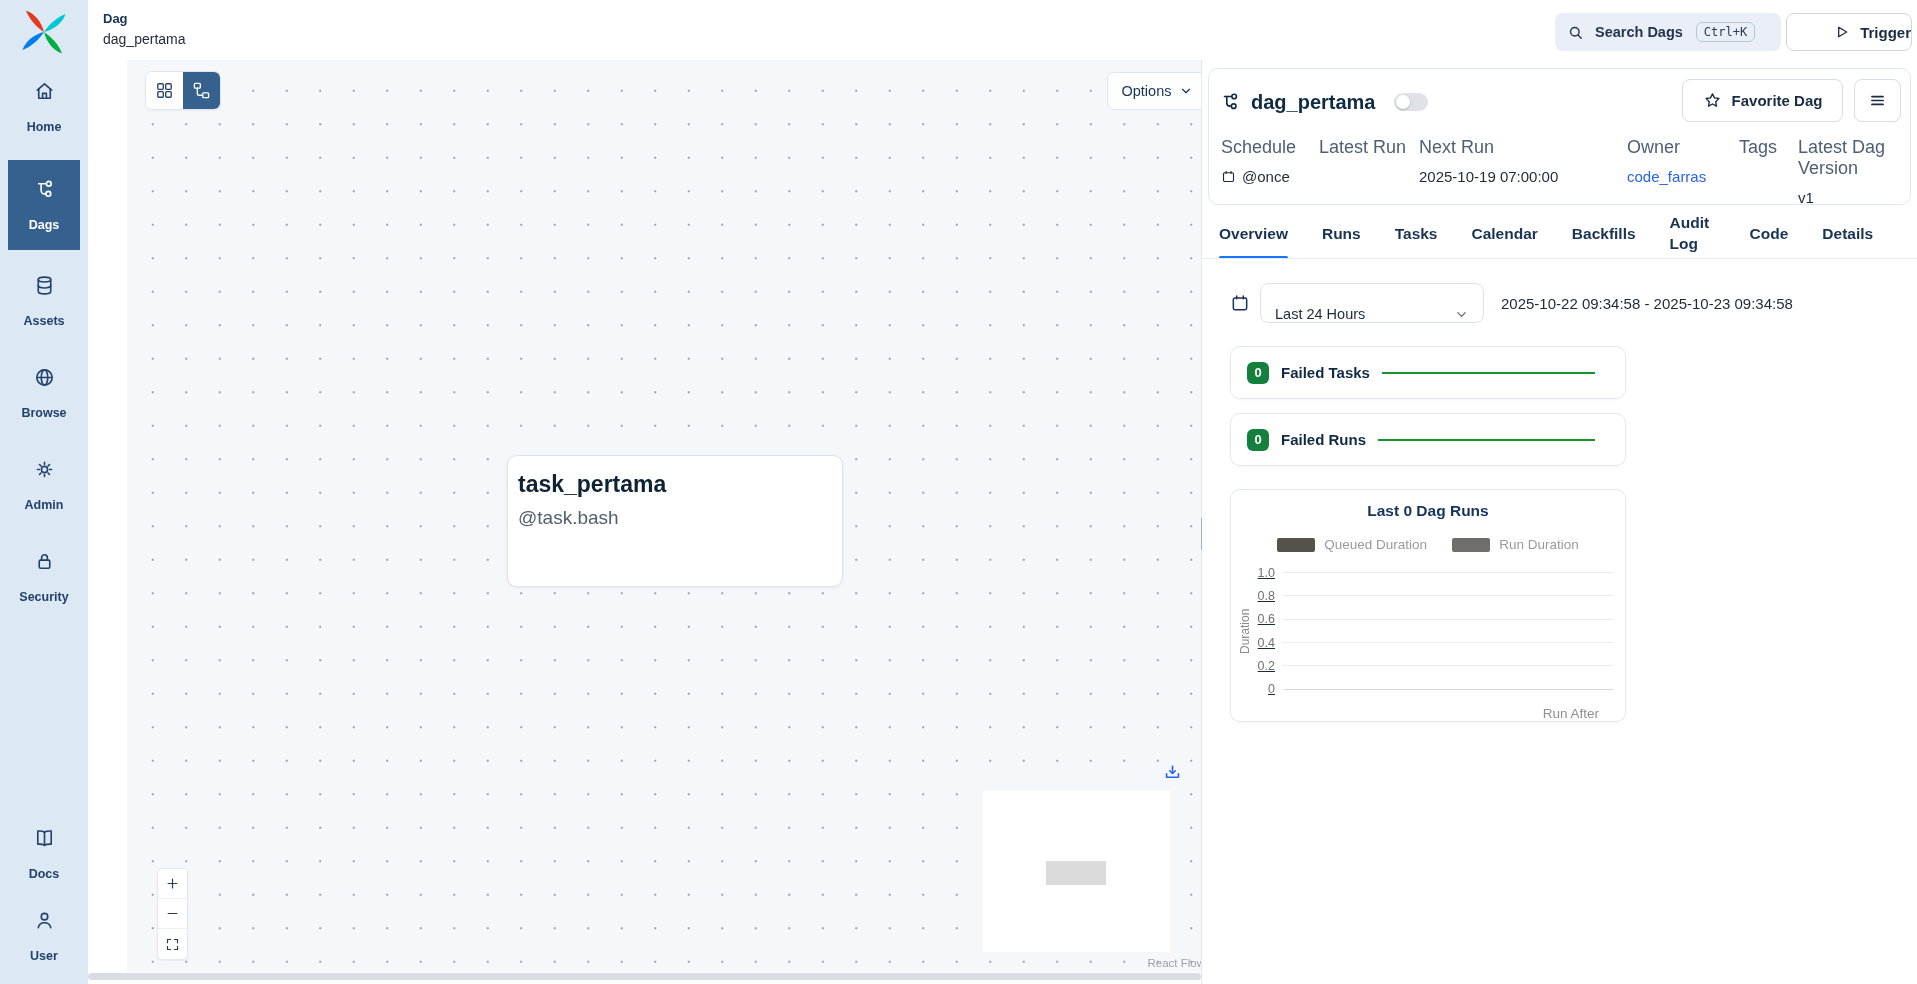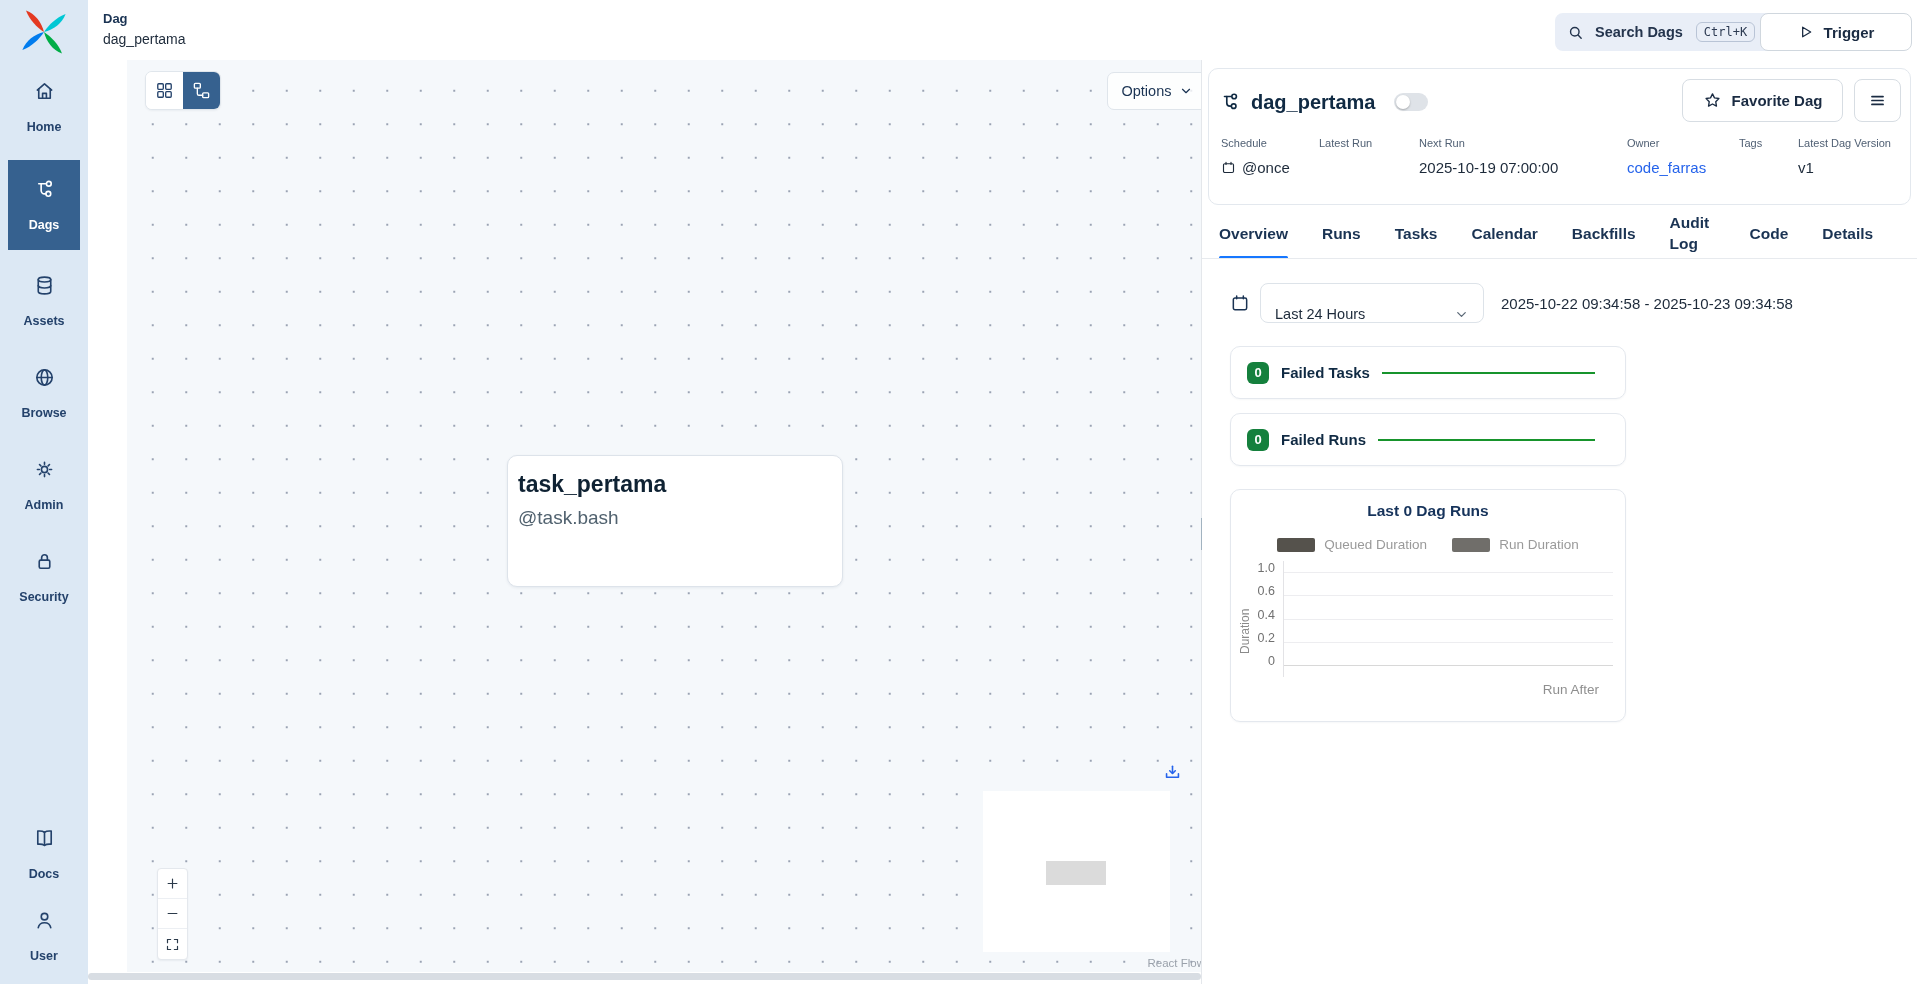--- a/index.html
+++ b/index.html
@@ -26,23 +26,23 @@
   .crumb .bc { font-size:13px; font-weight:700; color:#1a3353; }
   .crumb .dn { font-size:14px; color:#1d2a3a; margin-top:5px; }
   .searchbox { position:absolute; right:136px; top:13px; width:226px; height:38px;
     background:#e9eef7; border-radius:8px; display:flex; align-items:center; gap:11px;
     padding:0 12px; cursor:pointer; }
   .searchbox svg { width:17px; height:17px; stroke:#24344d; fill:none; stroke-width:2;
     stroke-linecap:round; }
   .searchbox .st { font-size:14.5px; font-weight:600; color:#24344d; }
   .kbd { font-family:"DejaVu Sans Mono", monospace; font-size:12px; color:#2c3a52;
     border:1px solid #b9c4d6; border-radius:6px; padding:2px 7px; margin-left:2px; }
-  .trigger { position:absolute; right:5px; top:13px; width:152px; height:38px; background:#fff;
+  .trigger { position:absolute; right:5px; top:13px; width:126px; height:38px; background:#fff;
     border:1px solid #d0d7de; border-radius:8px; display:flex; align-items:center;
-    justify-content:center; gap:10px; cursor:pointer; }
+    justify-content:flex-end; gap:10px; cursor:pointer; }
   .trigger svg { width:16px; height:16px; stroke:#1a2b42; fill:none; stroke-width:1.9;
     stroke-linejoin:round; }
   .trigger .tt { font-size:15px; font-weight:600; color:#1a2b42; }
 
   
   .canvas { position:absolute; left:88px; top:60px; width:1113px; height:912px;
     background-color:#f5f8fb;
     background-image:radial-gradient(#9aa3b3 1.1px, transparent 1.2px);
     background-size:33.5px 33.5px; background-position:9px 14px;margin-left:39px; }
   .viewtoggle { position:absolute; left:18px; top:11px; display:flex; background:#fff;
@@ -110,21 +110,21 @@
     align-items:center; justify-content:center; gap:10px; cursor:pointer; }
   .favbtn svg { width:19px; height:19px; stroke:#1a2b42; fill:none; stroke-width:1.7;
     stroke-linejoin:round; }
   .favbtn .ft { font-size:15px; font-weight:600; color:#1a2b42; }
   .menubtn { position:absolute; left:645px; top:10px; width:47px; height:43px;
     border:1px solid #d7dde3; border-radius:8px; background:#fff; display:flex;
     align-items:center; justify-content:center; cursor:pointer; }
   .menubtn svg { width:19px; height:19px; stroke:#1a2b42; fill:none; stroke-width:2.2;
     stroke-linecap:round; }
   .fields { display:flex; margin-top:14px; padding-left:2px; }
-  .field .fl { font-size:11px; color:#4f5f73; }
+  .field .fl { font-size:18px; color:#4f5f73; }
   .field .fv { font-size:15px; color:#1d2a3a; margin-top:9px; display:flex;
     align-items:center; gap:6px; min-height:18px; }
   .field .fv svg { width:15px; height:15px; stroke:#1d2a3a; fill:none; stroke-width:1.8;
     stroke-linecap:round; }
   .field .fv.link { color:#2563eb; cursor:pointer; }
   .f-schedule{width:98px;} .f-latest{width:100px;} .f-next{width:208px;}
   .f-owner{width:112px;} .f-tags{width:59px;} .f-version{flex:1;}
 
   .tabs { position:absolute; left:0; top:149px; width:715px; height:50px;
     border-bottom:1px solid #e7eaee; display:flex; align-items:center; gap:34px;
@@ -159,21 +159,21 @@
     margin-top:23px; padding-top:12px; box-shadow:0 1px 2px rgba(16,42,67,.04); }
   .ctitle { text-align:center; font-size:15.5px; font-weight:700; color:#16335b; }
   .legend { display:flex; align-items:center; justify-content:center; gap:9px; margin-top:17px; }
   .sw { width:38px; height:14px; border-radius:2px; }
   .sw1 { background:#55524c; } .sw2 { background:#706e6a; margin-left:16px; }
   .legtxt { font-size:13.5px; color:#9a9a9a; }
   .plotwrap { display:flex; margin-top:9px; padding-left:6px; }
   .ylab { writing-mode:vertical-rl; transform:rotate(180deg); font-size:12px; color:#8a8a8a;
     display:flex; align-items:center; justify-content:center; width:16px; height:140px; }
   .gridcol { flex:1; margin-right:12px; }
-  .grow { display:flex; height:23.3px; }
+  .grow { display:flex; align-items:center; height:23.3px;text-decoration:underline; }
   .grow .tick { width:30px; text-align:right; font-size:12.5px; color:#707070;
     padding-right:8px; flex:0 0 auto; }
   .grow .gline { flex:1; height:1px; background:#ededf0; }
   .grow.zero .gline { background:#d8d8d8; }
   .glines-border { border-left:1px solid #e3e3e6; flex:1; display:flex; align-items:center; }
   .xlab { text-align:right; font-size:13.5px; color:#8f8f8f; padding-right:14px; margin-top:5px; }
 </style>
 </head>
 <body>
 
@@ -460,20 +460,26 @@
         <span class="sw sw1"></span>
         <span class="legtxt">Queued Duration</span>
         <span class="sw sw2"></span>
         <span class="legtxt">Run Duration</span>
       </div>
       <div class="plotwrap">
         <div class="ylab">Duration</div>
         <div class="gridcol">
           <div class="grow">
             <span class="tick">1.0</span>
+            <span class="glines-border">
+                <span class="gline"></span>
+              </span>
+          </div>
+          <div class="grow">
+            <span class="tick">0.8</span>
             <span class="glines-border">
                 <span class="gline"></span>
               </span>
           </div>
           <div class="grow">
             <span class="tick">0.6</span>
             <span class="glines-border">
                 <span class="gline"></span>
               </span>
           </div>

